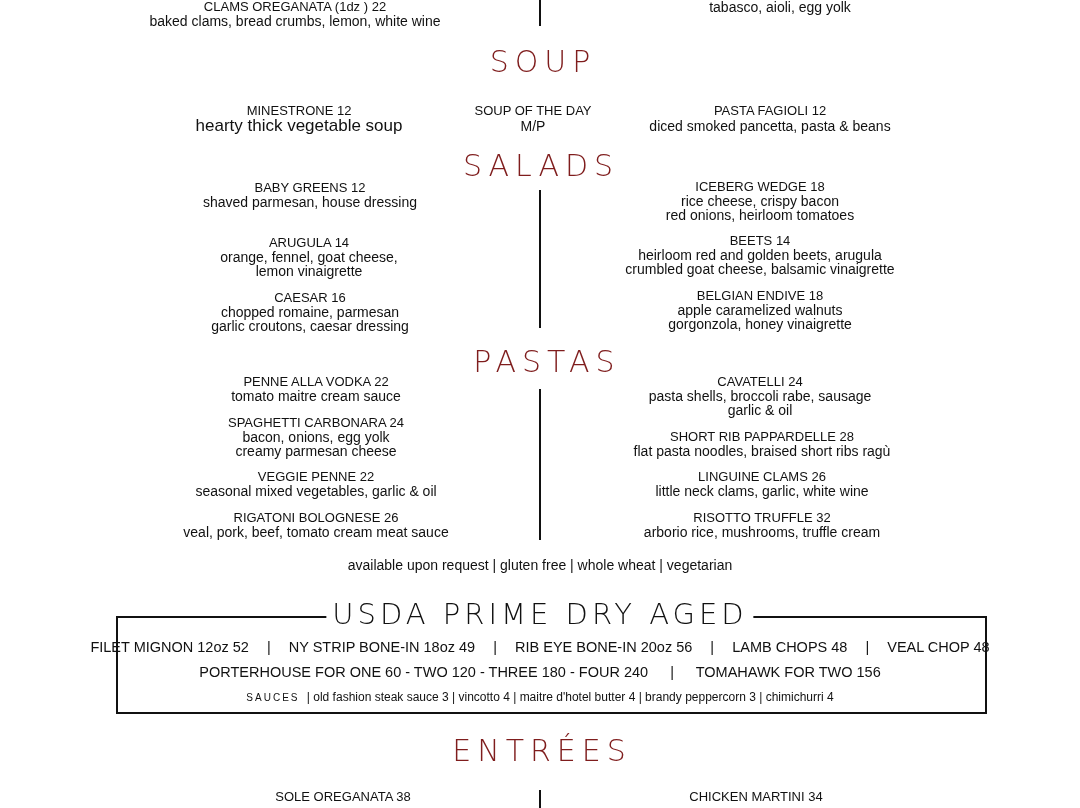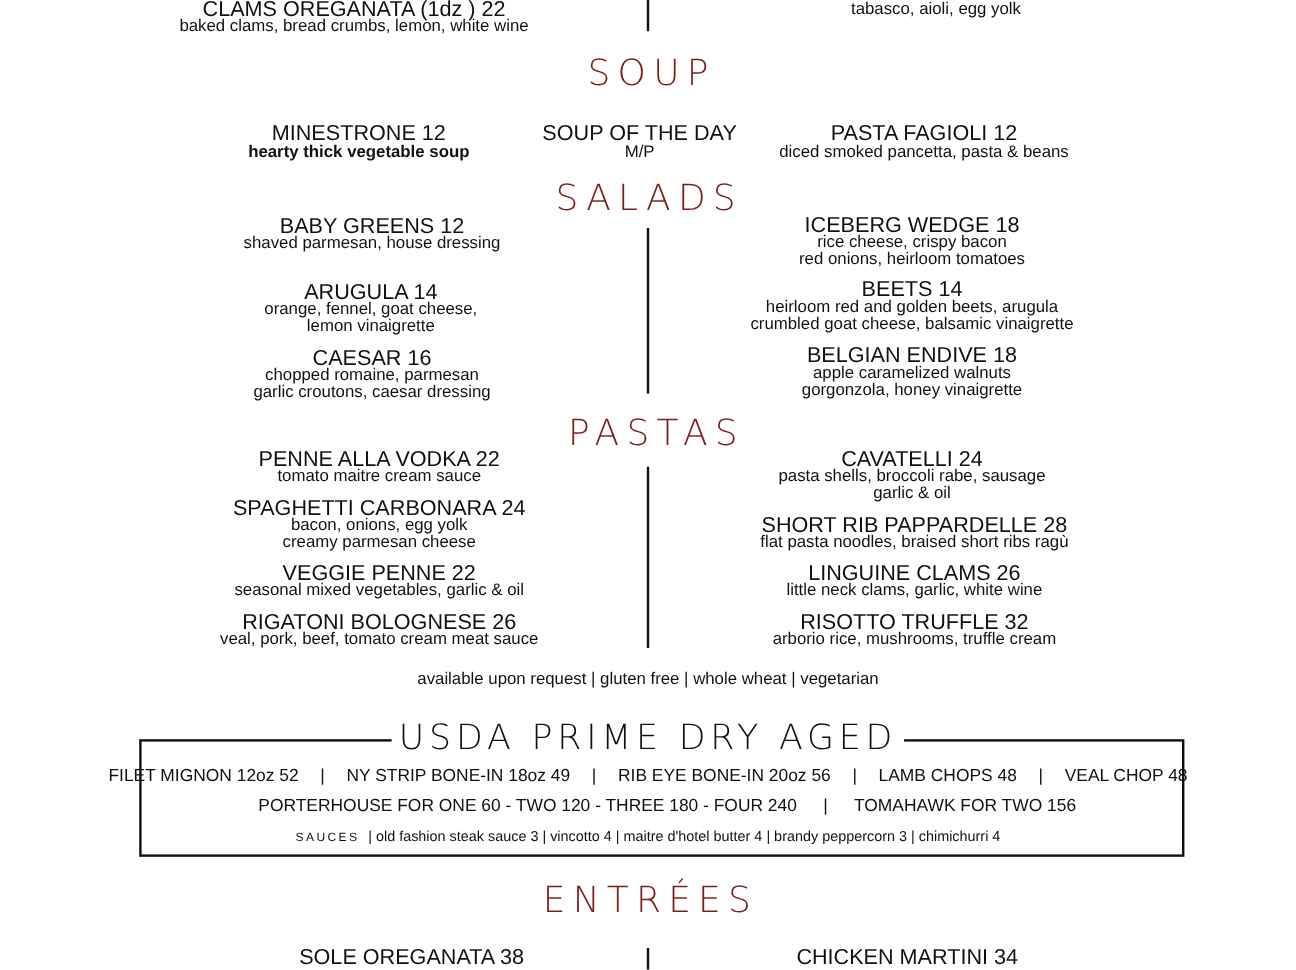--- a/index.html
+++ b/index.html
@@ -9,21 +9,21 @@
     }
     body {
       width: 1080px;
       height: 808px;
       overflow: hidden;
       position: relative;
       font-family: "Liberation Sans", sans-serif;
       color: #111111;
     }
     .item-name {
-      font-size: 18px;
+      font-size: 13px;
       line-height: 14px;
       letter-spacing: 0px;
     }
     .item-desc {
       font-size: 14px;
       line-height: 14px;
     }
     .section-title {
       position: absolute;
       transform: translateX(-50%);
@@ -112,21 +112,21 @@
   <div class="item-desc">baked clams, bread crumbs, lemon, white wine</div>
 </div>
 <div class="menu-item" style="left:780px; top:0px;">
   <div class="item-desc">tabasco, aioli, egg yolk</div>
 </div>
 
 <div class="section-title" style="left:543px; top:46px;">SOUP</div>
 
 <div class="menu-item" style="left:299px; top:104px;">
   <div class="item-name">MINESTRONE  12</div>
-  <div class="item-desc" style="font-size:14px;line-height:16px;font-weight:bold;">hearty thick vegetable soup</div>
+  <div class="item-desc" style="font-size:17px;line-height:16px;">hearty thick vegetable soup</div>
 </div>
 <div class="menu-item" style="left:533px; top:104px;">
   <div class="item-name">SOUP OF THE DAY</div>
   <div class="item-desc" style="line-height:16px;">M/P</div>
 </div>
 <div class="menu-item" style="left:770px; top:104px;">
   <div class="item-name">PASTA FAGIOLI  12</div>
   <div class="item-desc" style="line-height:16px;">diced smoked pancetta, pasta &amp; beans</div>
 </div>
 
@@ -215,21 +215,21 @@
   <span class="sep">|</span>
   <span>NY STRIP BONE-IN 18oz 49</span>
   <span class="sep">|</span>
   <span>RIB EYE BONE-IN 20oz 56</span>
   <span class="sep">|</span>
   <span>LAMB CHOPS  48</span>
   <span class="sep">|</span>
   <span>VEAL CHOP  48</span>
 </div>
 
-<div class="steak-row" style="top:664px;margin-left:16px;">
+<div class="steak-row" style="top:664px;">
   <span>PORTERHOUSE  FOR ONE 60 - TWO 120 - THREE 180 - FOUR 240</span>
   <span class="sep" style="margin:0 18px;">|</span>
   <span>TOMAHAWK FOR TWO  156</span>
 </div>
 
 <div class="sauces-row" style="top:690px;">
   <span class="sauces-label">SAUCES</span>
   <span>| old fashion steak sauce 3 | vincotto 4  | maitre d'hotel butter 4 | brandy peppercorn 3 | chimichurri 4</span>
 </div>
 

